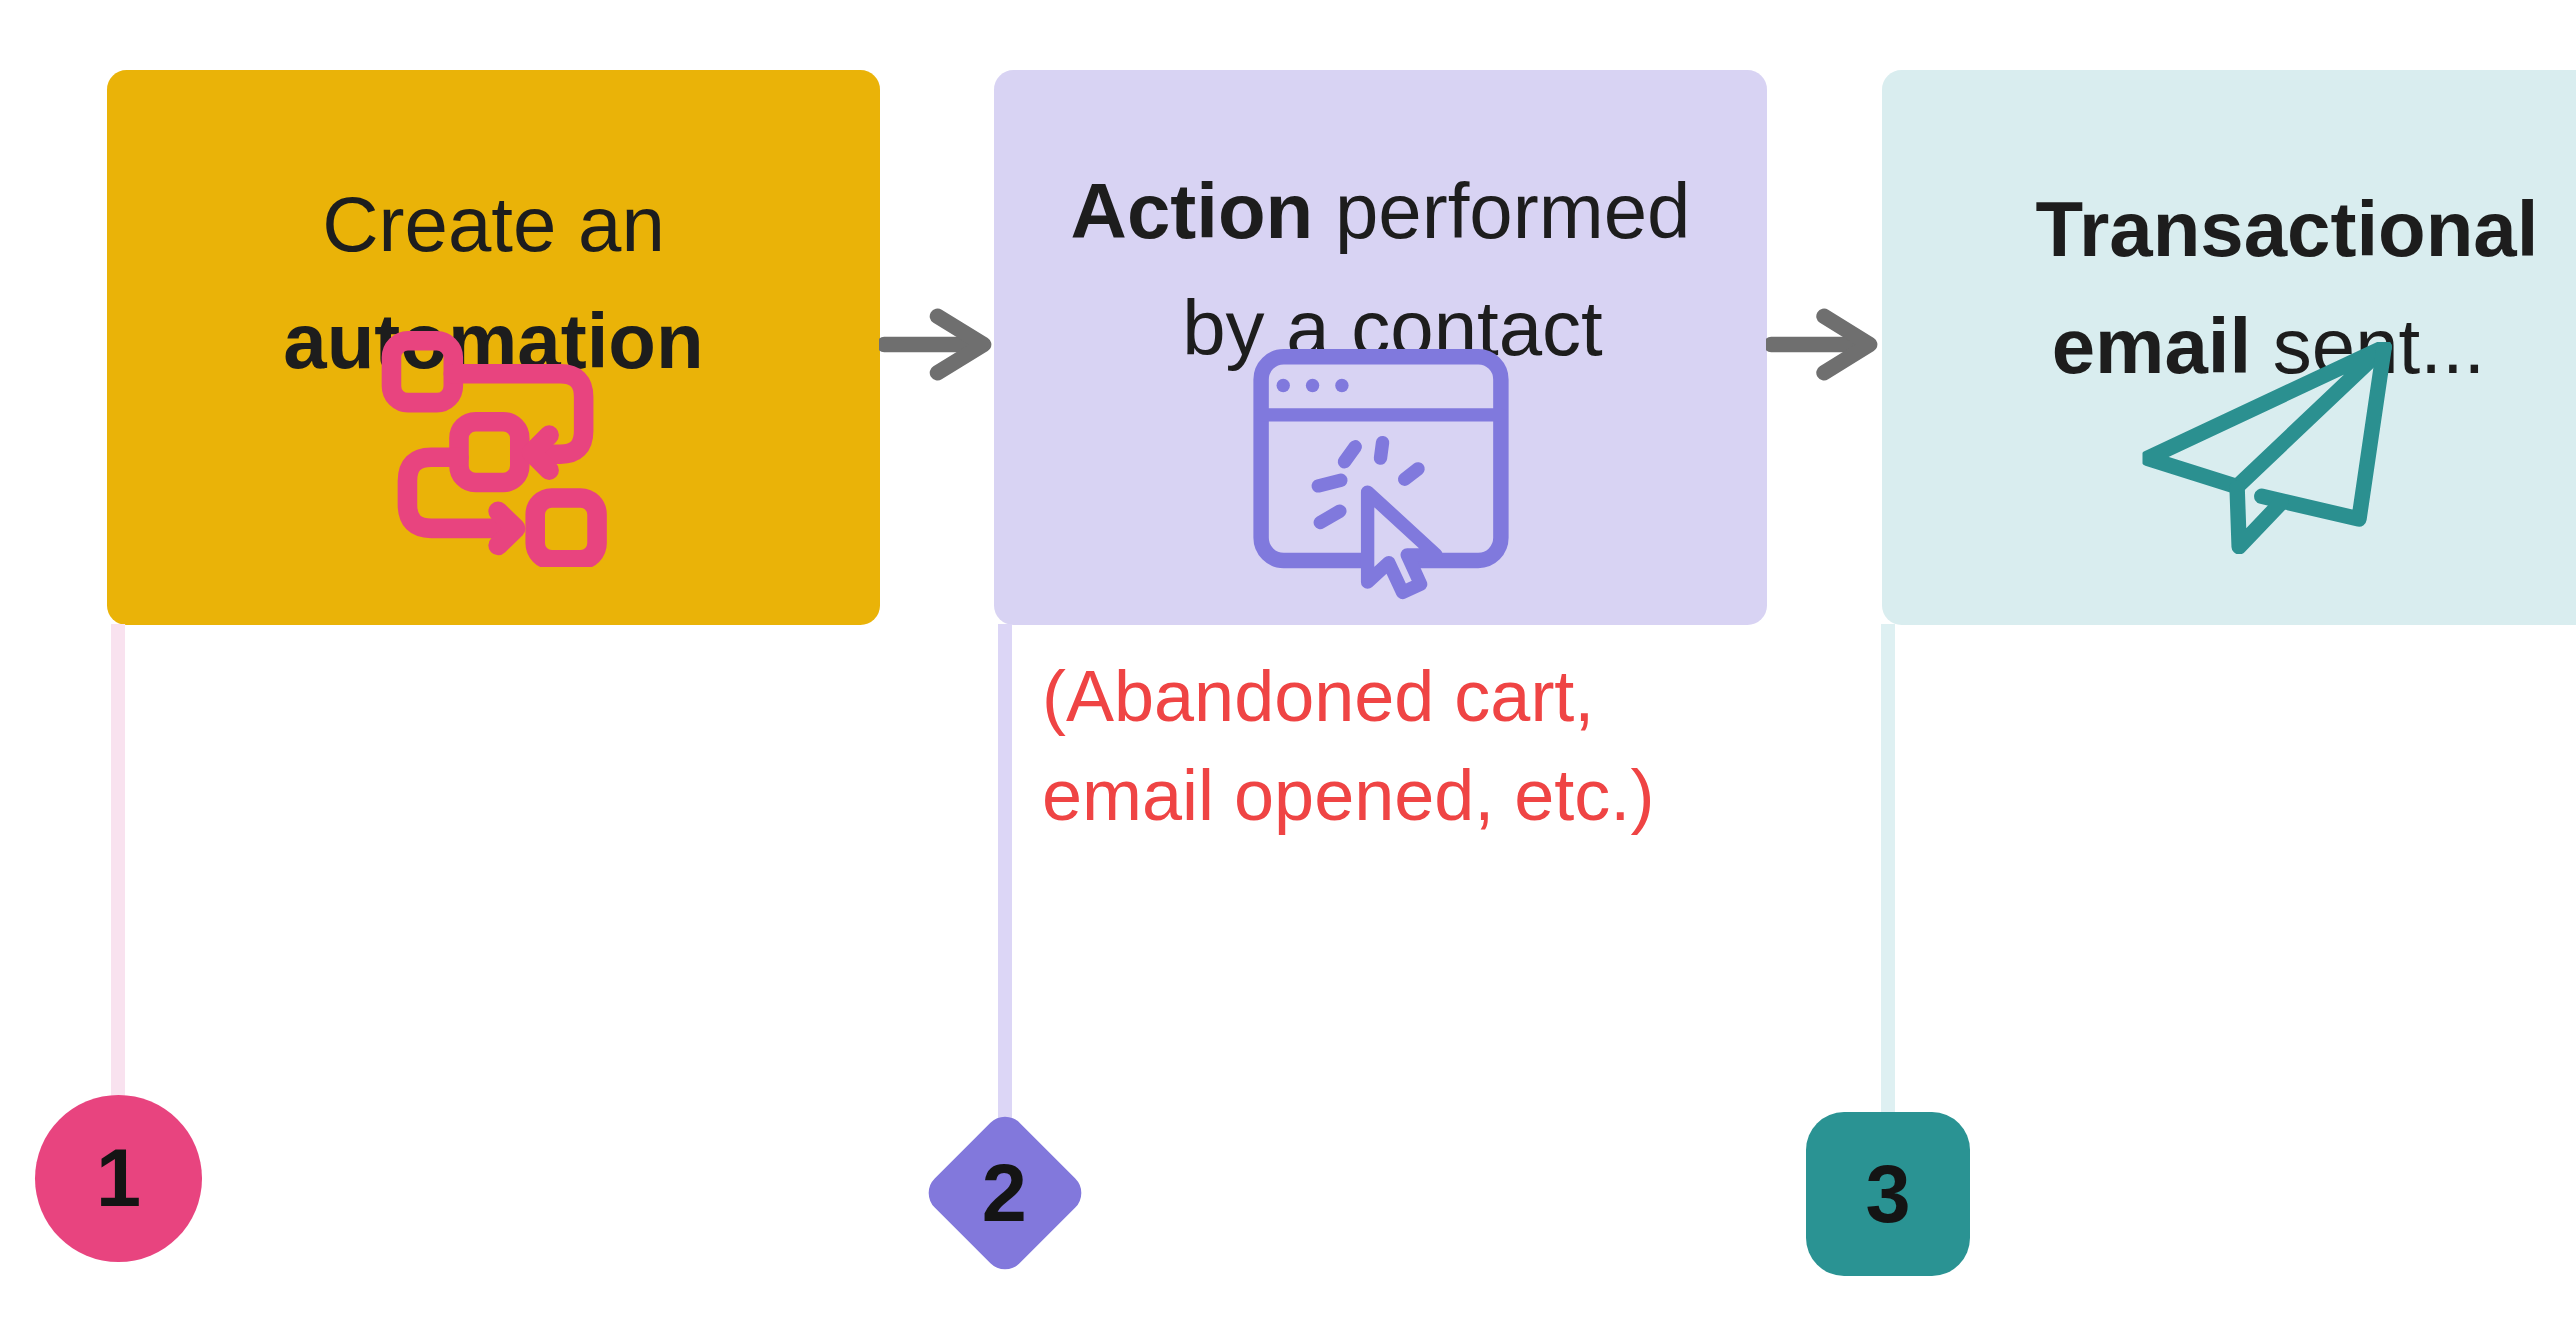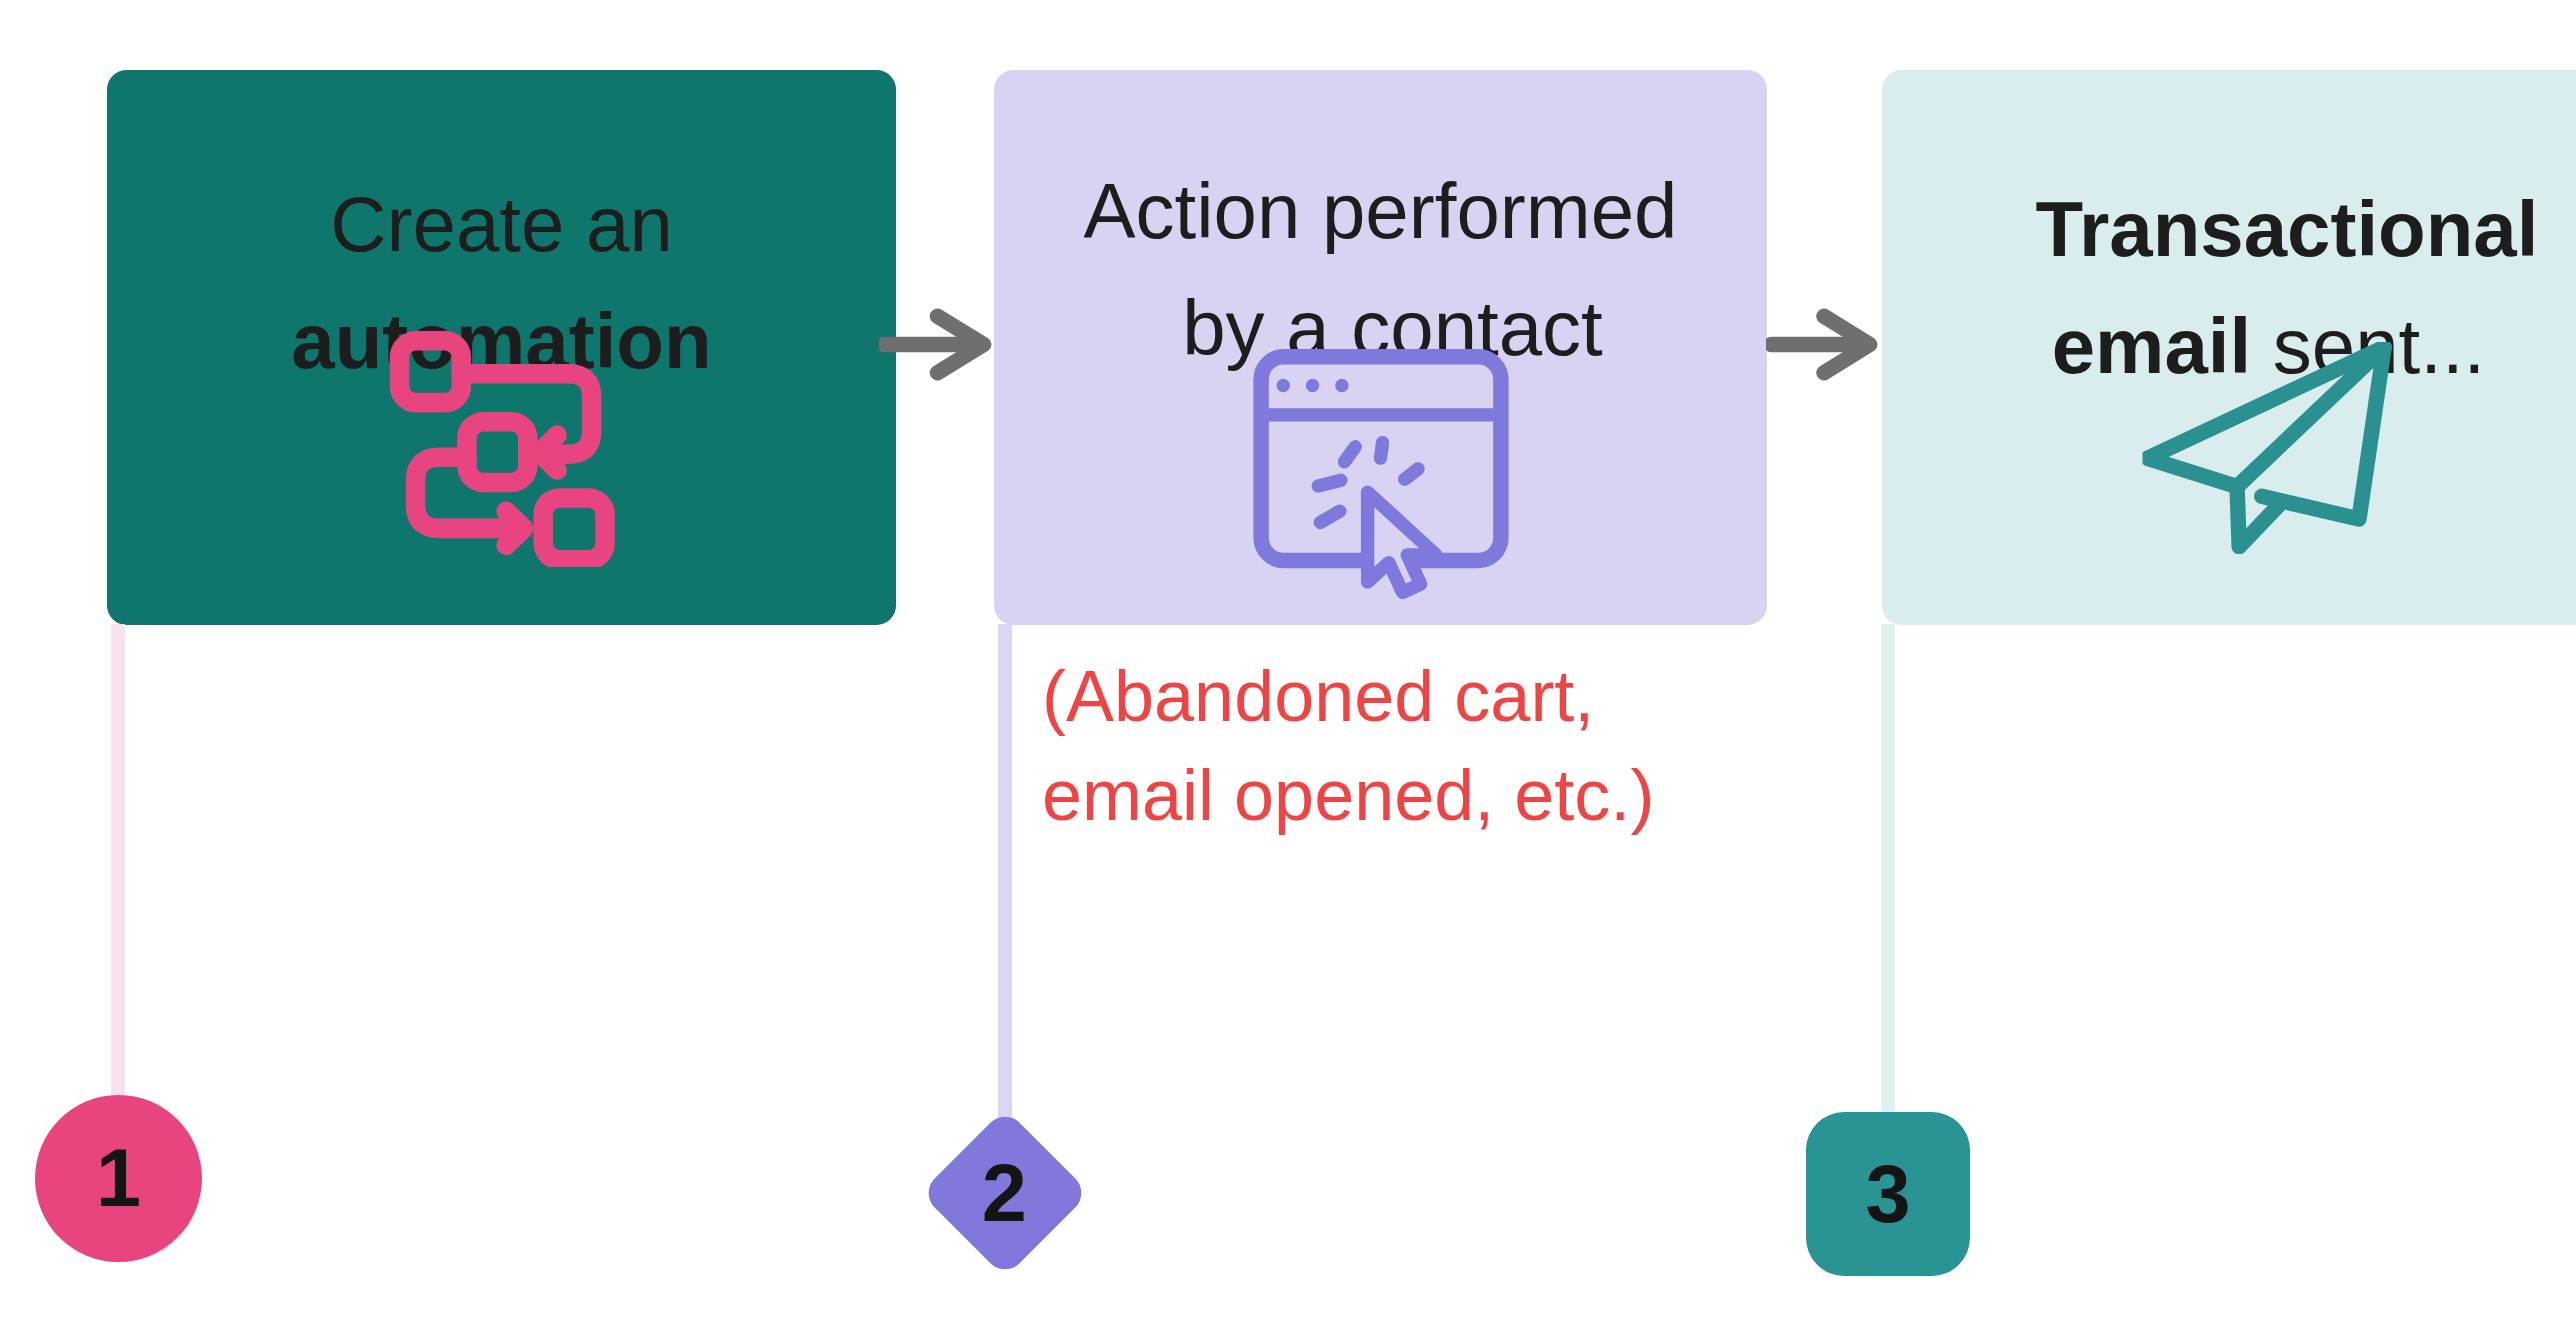--- a/index.html
+++ b/index.html
@@ -7,21 +7,21 @@
     width:3561px;height:1318px;position:relative;background:#ffffff;
     font-family:"Liberation Sans", sans-serif;overflow:hidden;
   }
   .canvas{position:absolute;inset:0;}
 
   
   .box{position:absolute;top:70px;height:555px;border-radius:19.6px;}
   .s1{left:107px;width:773px;}
   .s2{left:994px;width:773px;}
   .s3{left:1882px;width:773px;}
-  .bg-pink{background:#0f766e;padding-left:16px;}
+  .bg-pink{background:#eab308;}
   .bg-purple{background:#d8d3f3;}
   .bg-teal{background:#d9edef;}
 
   .title{
     position:absolute;left:15.5px;right:15.5px;text-align:center;
     font-size:78px;line-height:1.5;color:#1d1d1d;font-weight:400;
     letter-spacing:0px;
   }
   .s1 .title{top:96px;}
   .s2 .title{top:83px;}
@@ -78,21 +78,21 @@
       <path d="M228,352 L262,385 L228,418"></path>
     </svg>
   </section>
 
   <svg class="arrow a1" viewBox="0 0 220 146" preserveAspectRatio="none" fill="none" stroke="#6f6f6f" stroke-width="30" stroke-linecap="round" stroke-linejoin="round">
     <path d="M10,73 H182"></path>
     <path d="M112,18 L200,73 L112,128"></path>
   </svg>
 
   <section class="box s2 bg-purple">
-    <div class="title"><span style="font-weight: 400;">Action</span><span style="font-weight: 400;"> performed</span><br><span style="font-weight: 400; margin-left: 24px;">by a contact</span></div>
+    <div class="title"><span style="font-weight: 700;">Action</span><span style="font-weight: 400;"> performed</span><br><span style="font-weight: 400; margin-left: 24px;">by a contact</span></div>
     <svg class="icon i2" viewBox="0 0 500 515" fill="none" stroke="#8079dd" stroke-linecap="round" stroke-linejoin="round">
       <rect x="17" y="17" width="466" height="396" rx="44" stroke-width="30"></rect>
       <path d="M17,130 H483" stroke-width="26"></path>
       <circle cx="60" cy="73" r="13" fill="#8079dd" stroke="none"></circle>
       <circle cx="117" cy="73" r="13" fill="#8079dd" stroke="none"></circle>
       <circle cx="174" cy="73" r="13" fill="#8079dd" stroke="none"></circle>
       <path d="M128,268 L172,257" stroke-width="26"></path>
       <path d="M179,221 L200,192" stroke-width="26"></path>
       <path d="M249,214 L253,184" stroke-width="26"></path>
       <path d="M296,255 L322,235" stroke-width="26"></path>

